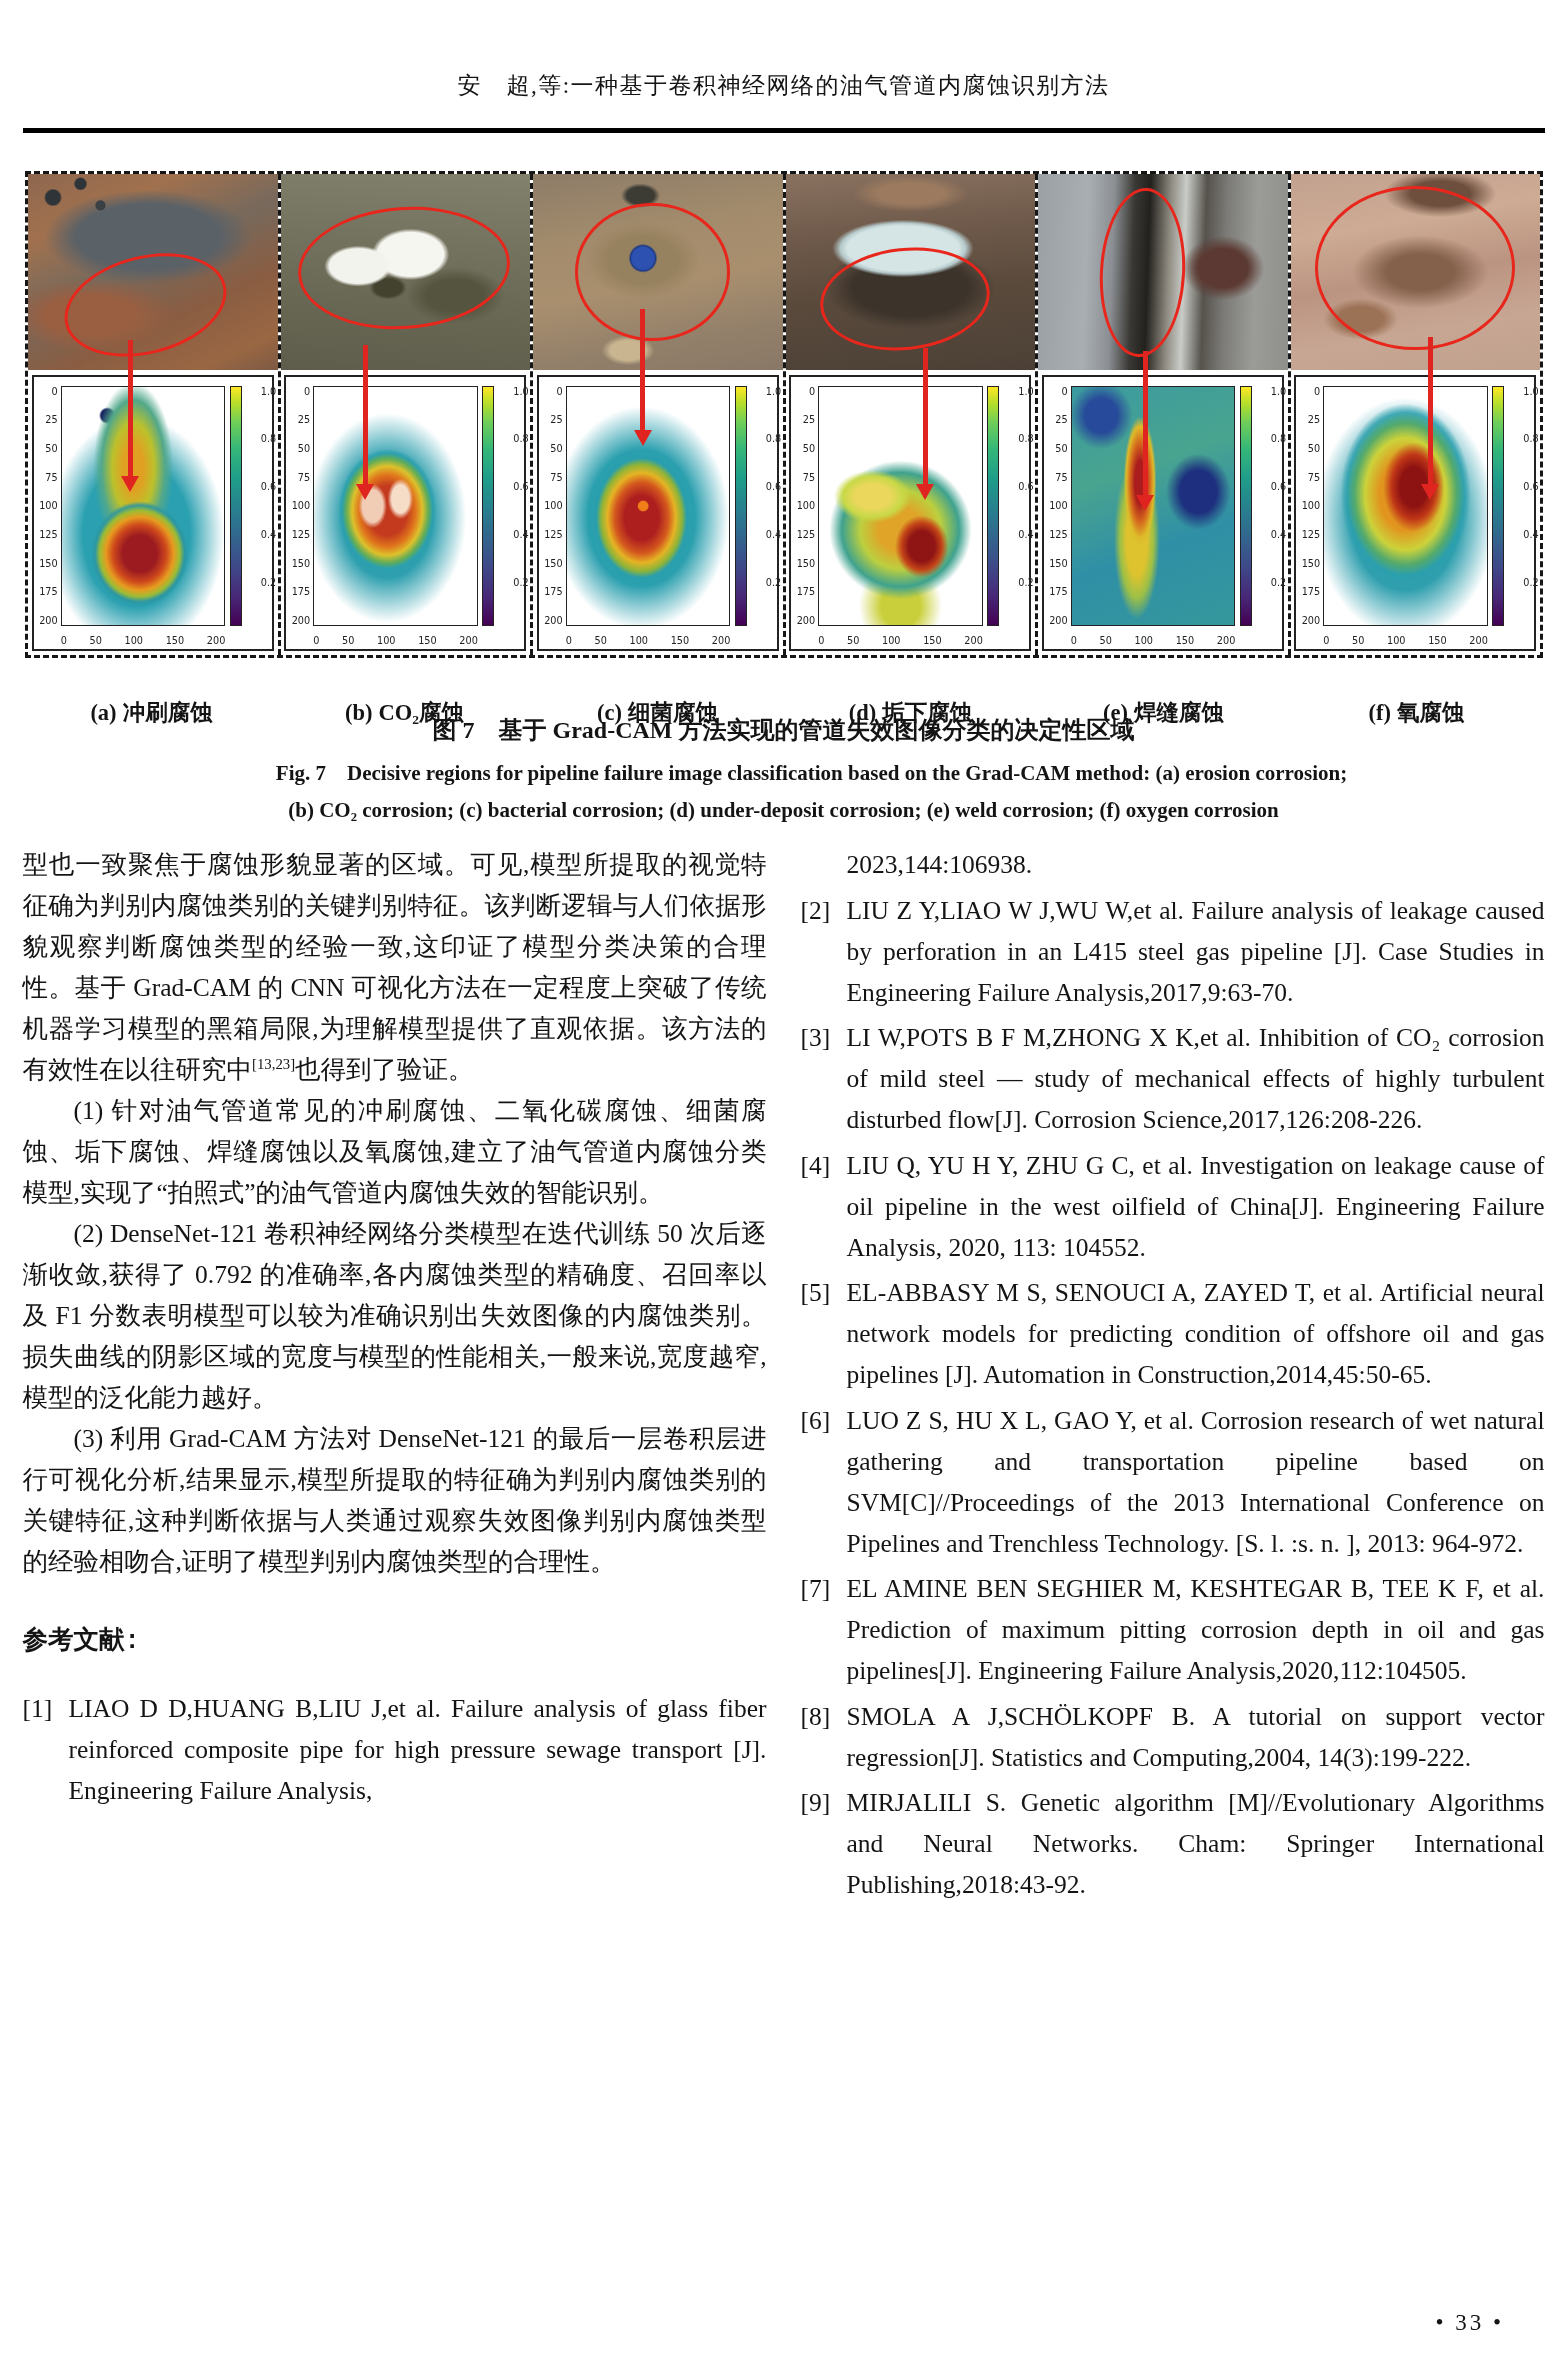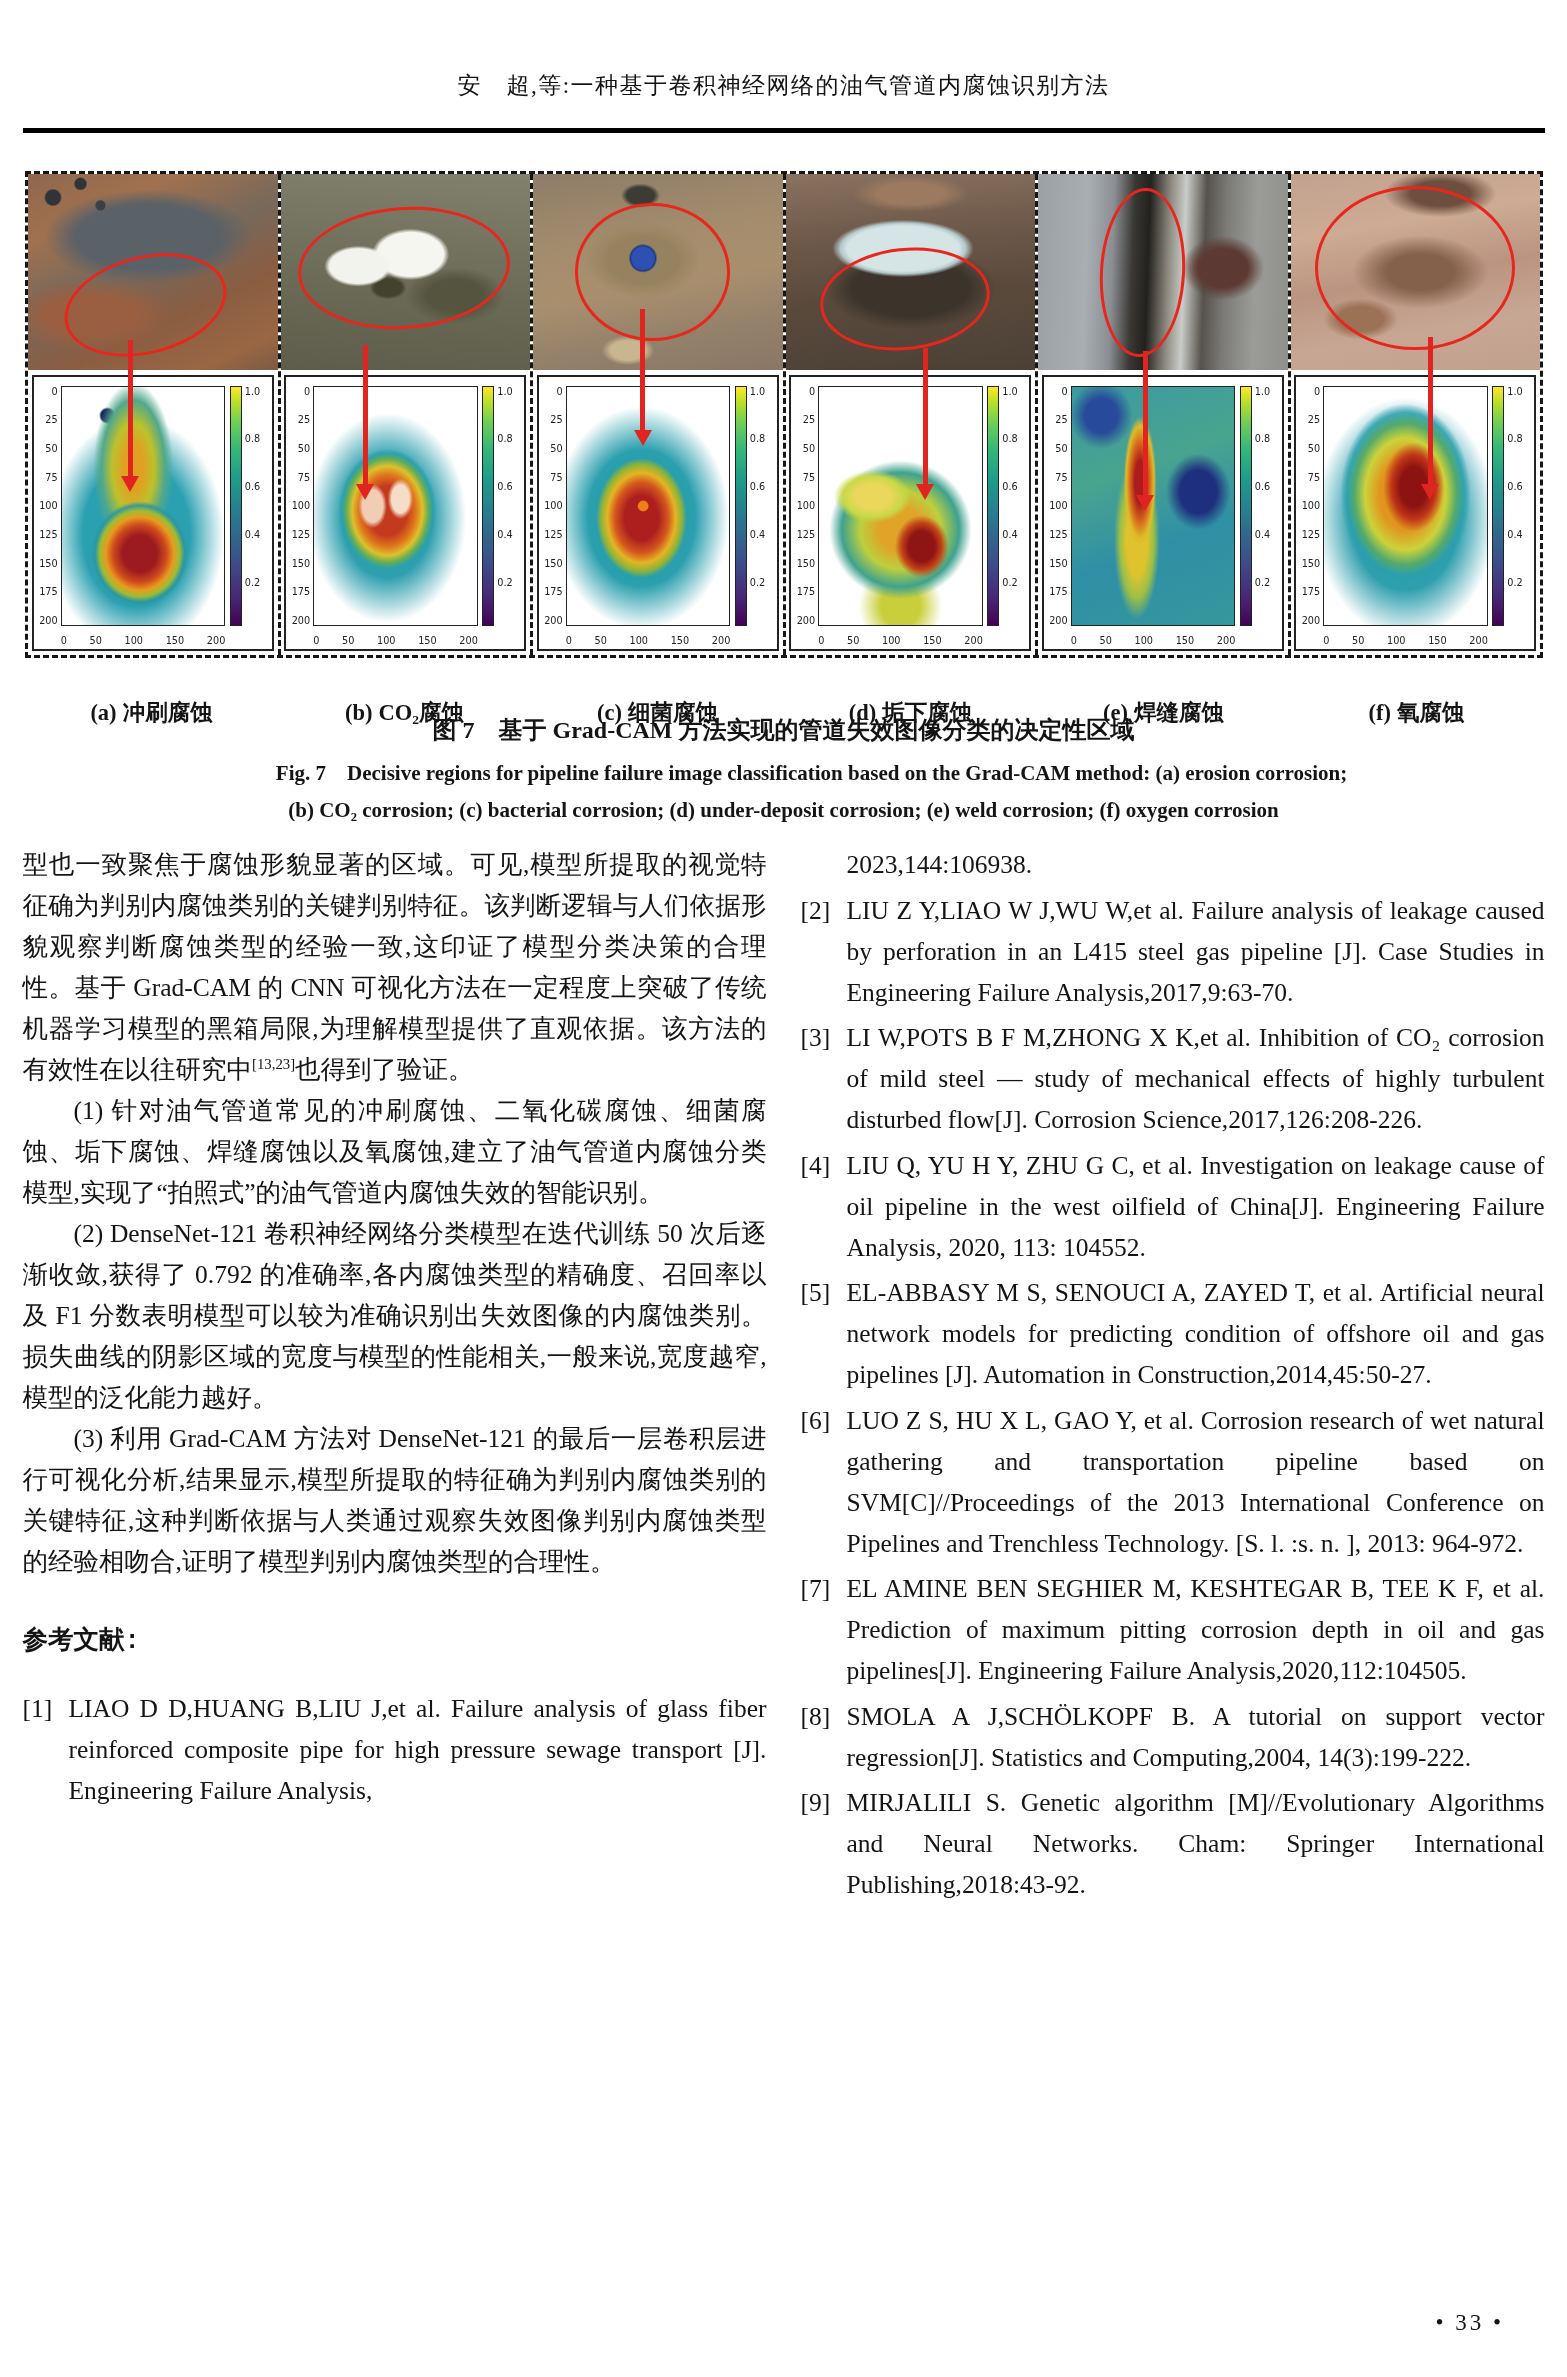--- a/index.html
+++ b/index.html
@@ -27,21 +27,21 @@
            display:grid;grid-template-columns:25.5px 1fr 4.5px 12px 27px;grid-template-rows:1fr 19.5px;
            padding:9px 3px 3px 1.5px;box-sizing:border-box;
            font-family:"DejaVu Sans","Liberation Sans",sans-serif;font-size:9.7px;color:#222;}
   .hm-yticks{grid-column:1;grid-row:1;display:flex;flex-direction:column;justify-content:space-between;
              align-items:flex-end;padding:0 3px 0 0;}
   .plot{grid-column:2;grid-row:1;border:1.5px solid #222;position:relative;background-color:#22378e;}
   .cbar{grid-column:4;grid-row:1;border:0.7px solid #222;
         background:linear-gradient(to top,#440154 0%,#482878 12%,#3e4a89 25%,#31688e 38%,
                    #26838e 50%,#1f9e89 62%,#35b779 74%,#6ece58 85%,#b5de2b 93%,#fde725 100%);}
   .cbar-ticks{grid-column:5;grid-row:1;display:flex;flex-direction:column;justify-content:space-between;
-              height:84%;padding-left:3px;}
+              height:84%;padding-left:19px;}
   .hm-xticks{grid-column:2;grid-row:2;display:flex;justify-content:space-between;align-items:flex-end;
              padding-top:3.7px;}
 
   
   .p-a .photo{background:
     radial-gradient(circle 12px at 10% 12%,#2f3438 0 60%,transparent 75%),
     radial-gradient(circle 9px at 21% 5%,#2f3438 0 60%,transparent 75%),
     radial-gradient(circle 7.5px at 29% 16%,#3a4044 0 60%,transparent 75%),
     radial-gradient(ellipse 52% 30% at 48% 32%,#5a6167 0 55%,rgba(90,97,103,0) 80%),
     radial-gradient(ellipse 45% 25% at 25% 72%,#9a5f41 0 40%,rgba(154,95,65,0) 75%),
@@ -405,21 +405,21 @@
         <div class="ref">
           <span class="ref-num">[3]</span>
           <div class="ref-text">LI W,POTS B F M,ZHONG X K,et al. Inhibition of CO₂ corrosion of mild steel — study of mechanical effects of highly turbulent disturbed flow[J]. Corrosion Science,2017,126:208-226.</div>
         </div>
         <div class="ref">
           <span class="ref-num">[4]</span>
           <div class="ref-text">LIU Q, YU H Y, ZHU G C, et al. Investigation on leakage cause of oil pipeline in the west oilfield of China[J]. Engineering Failure Analysis, 2020, 113: 104552.</div>
         </div>
         <div class="ref">
           <span class="ref-num">[5]</span>
-          <div class="ref-text">EL-ABBASY M S, SENOUCI A, ZAYED T, et al. Artificial neural network models for predicting condition of offshore oil and gas pipelines [J]. Automation in Construction,2014,45:50-27.</div>
+          <div class="ref-text">EL-ABBASY M S, SENOUCI A, ZAYED T, et al. Artificial neural network models for predicting condition of offshore oil and gas pipelines [J]. Automation in Construction,2014,45:50-65.</div>
         </div>
         <div class="ref">
           <span class="ref-num">[6]</span>
           <div class="ref-text">LUO Z S, HU X L, GAO Y, et al. Corrosion research of wet natural gathering and transportation pipeline based on SVM[C]//Proceedings of the 2013 International Conference on Pipelines and Trenchless Technology. [S. l. :s. n. ], 2013: 964-972.</div>
         </div>
         <div class="ref">
           <span class="ref-num">[7]</span>
           <div class="ref-text">EL AMINE BEN SEGHIER M, KESHTEGAR B, TEE K F, et al. Prediction of maximum pitting corrosion depth in oil and gas pipelines[J]. Engineering Failure Analysis,2020,112:104505.</div>
         </div>
         <div class="ref">

